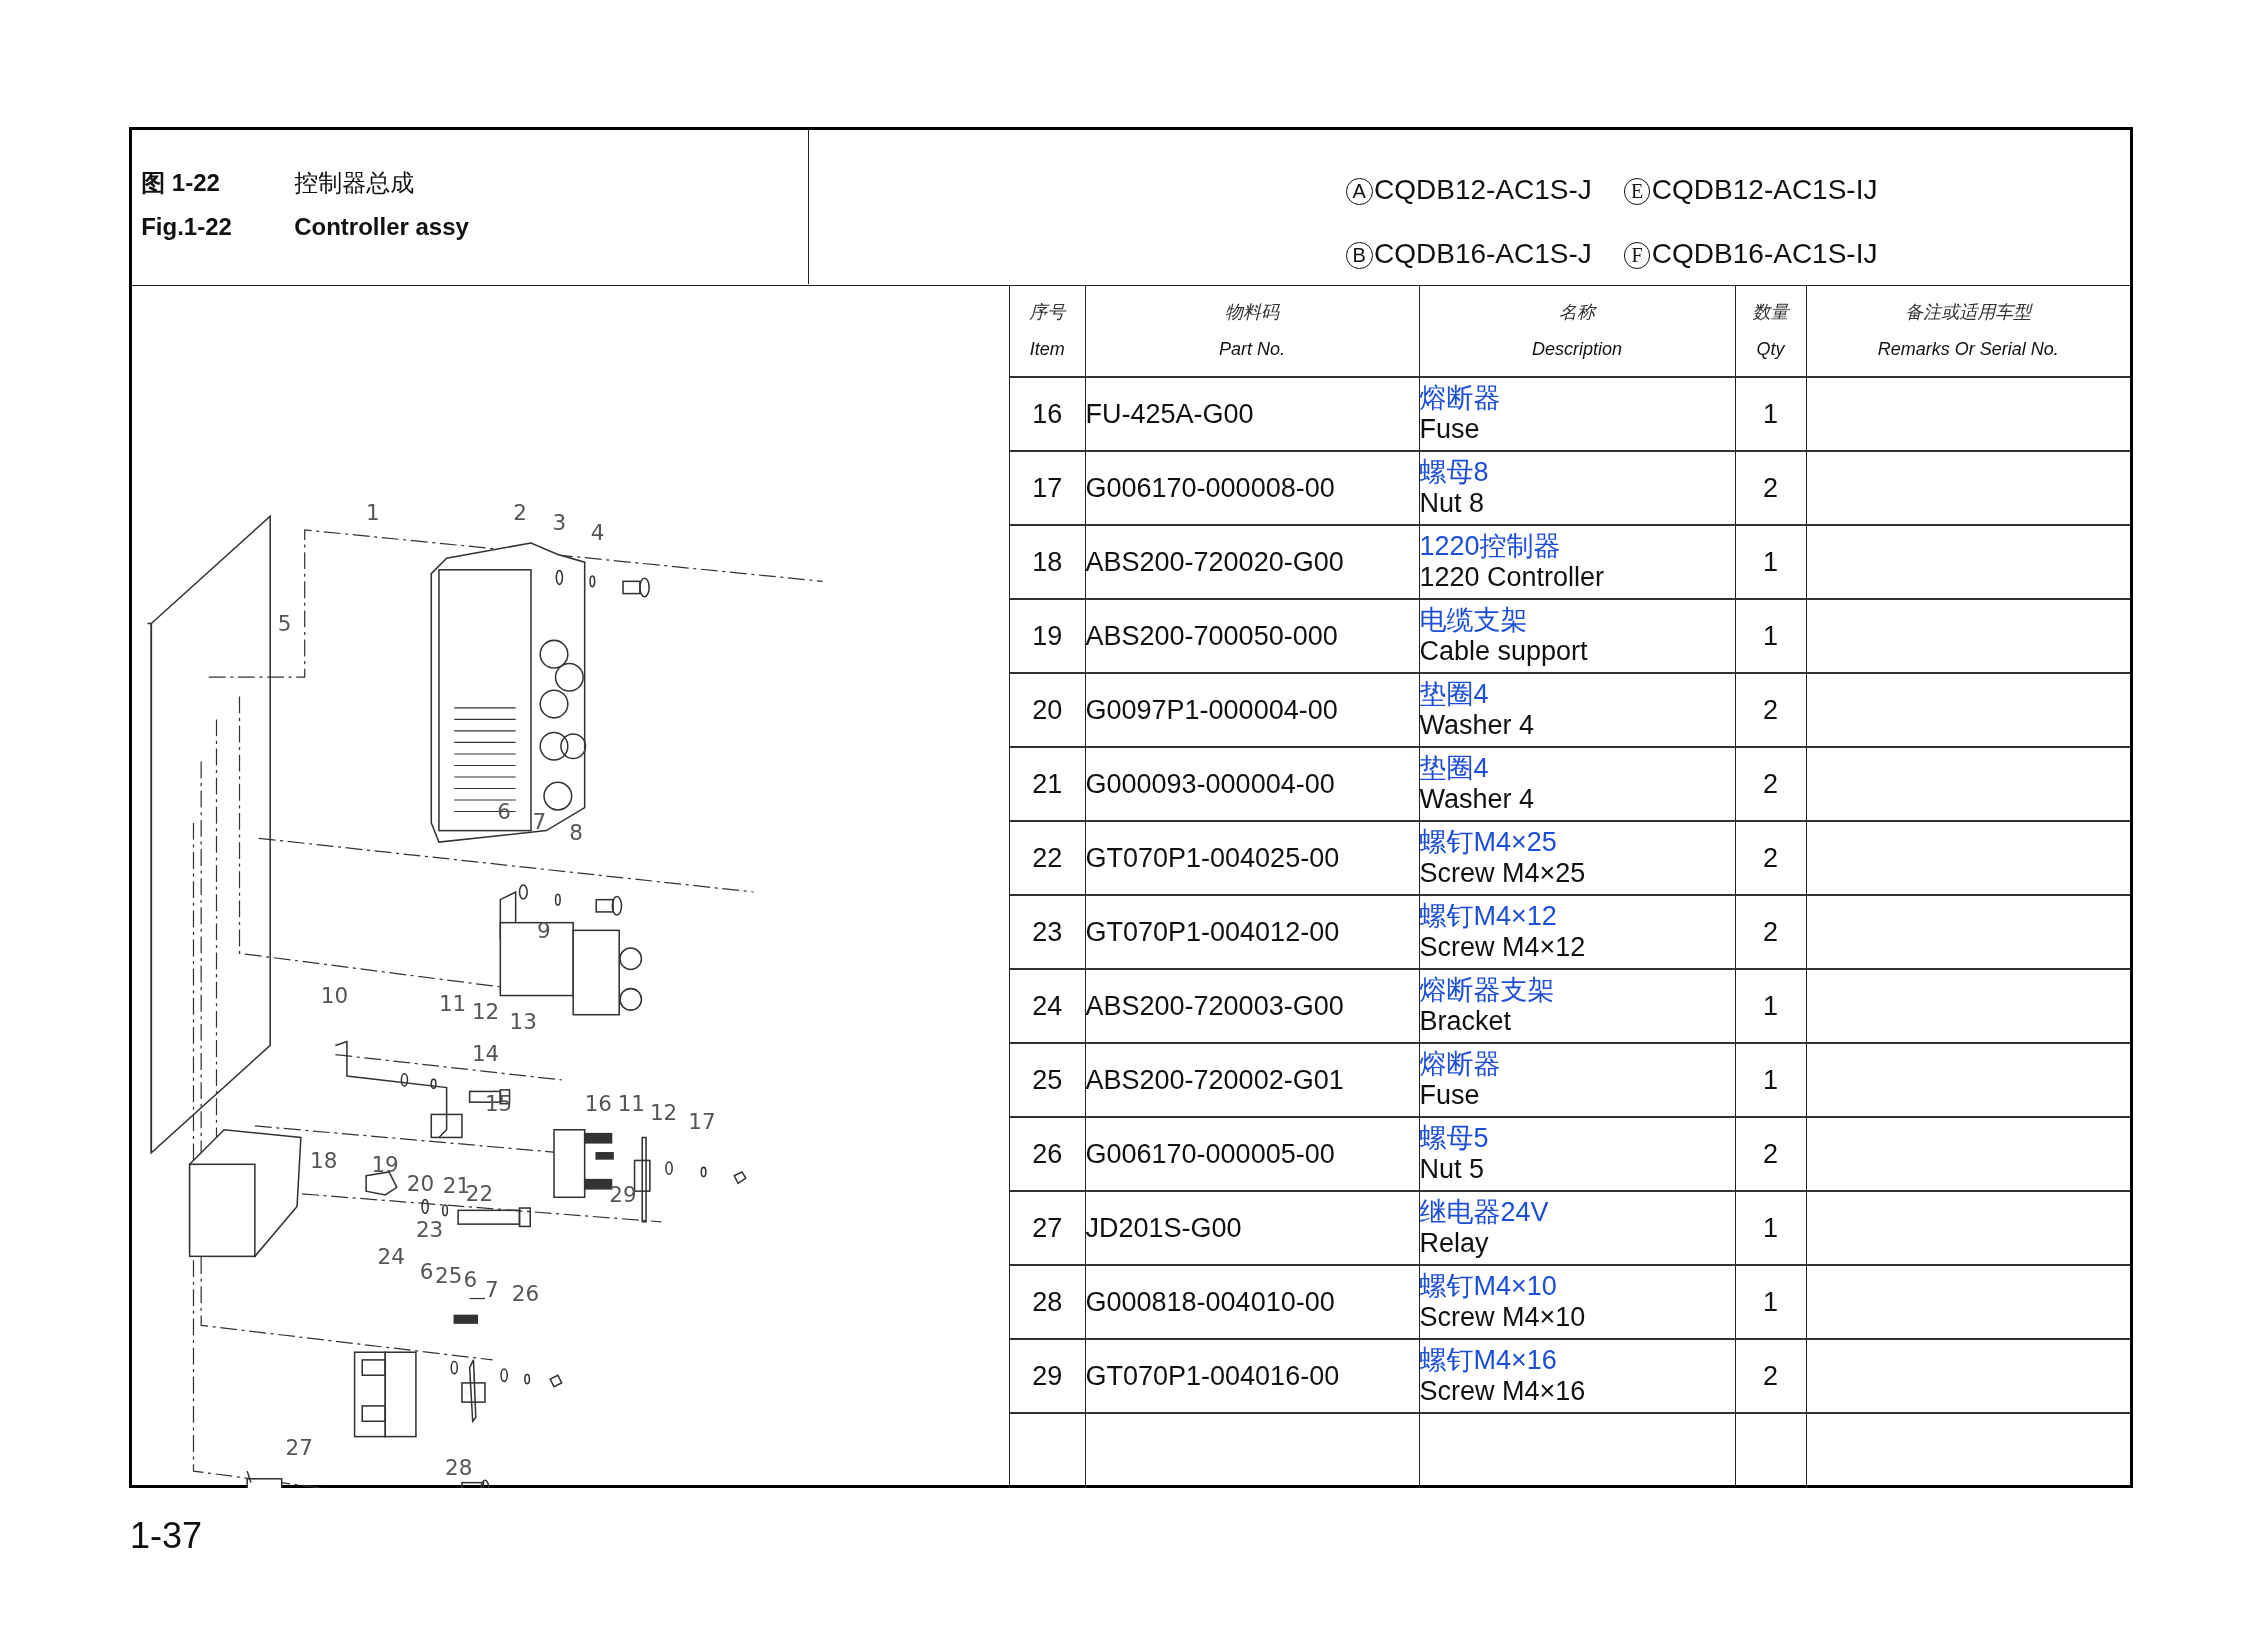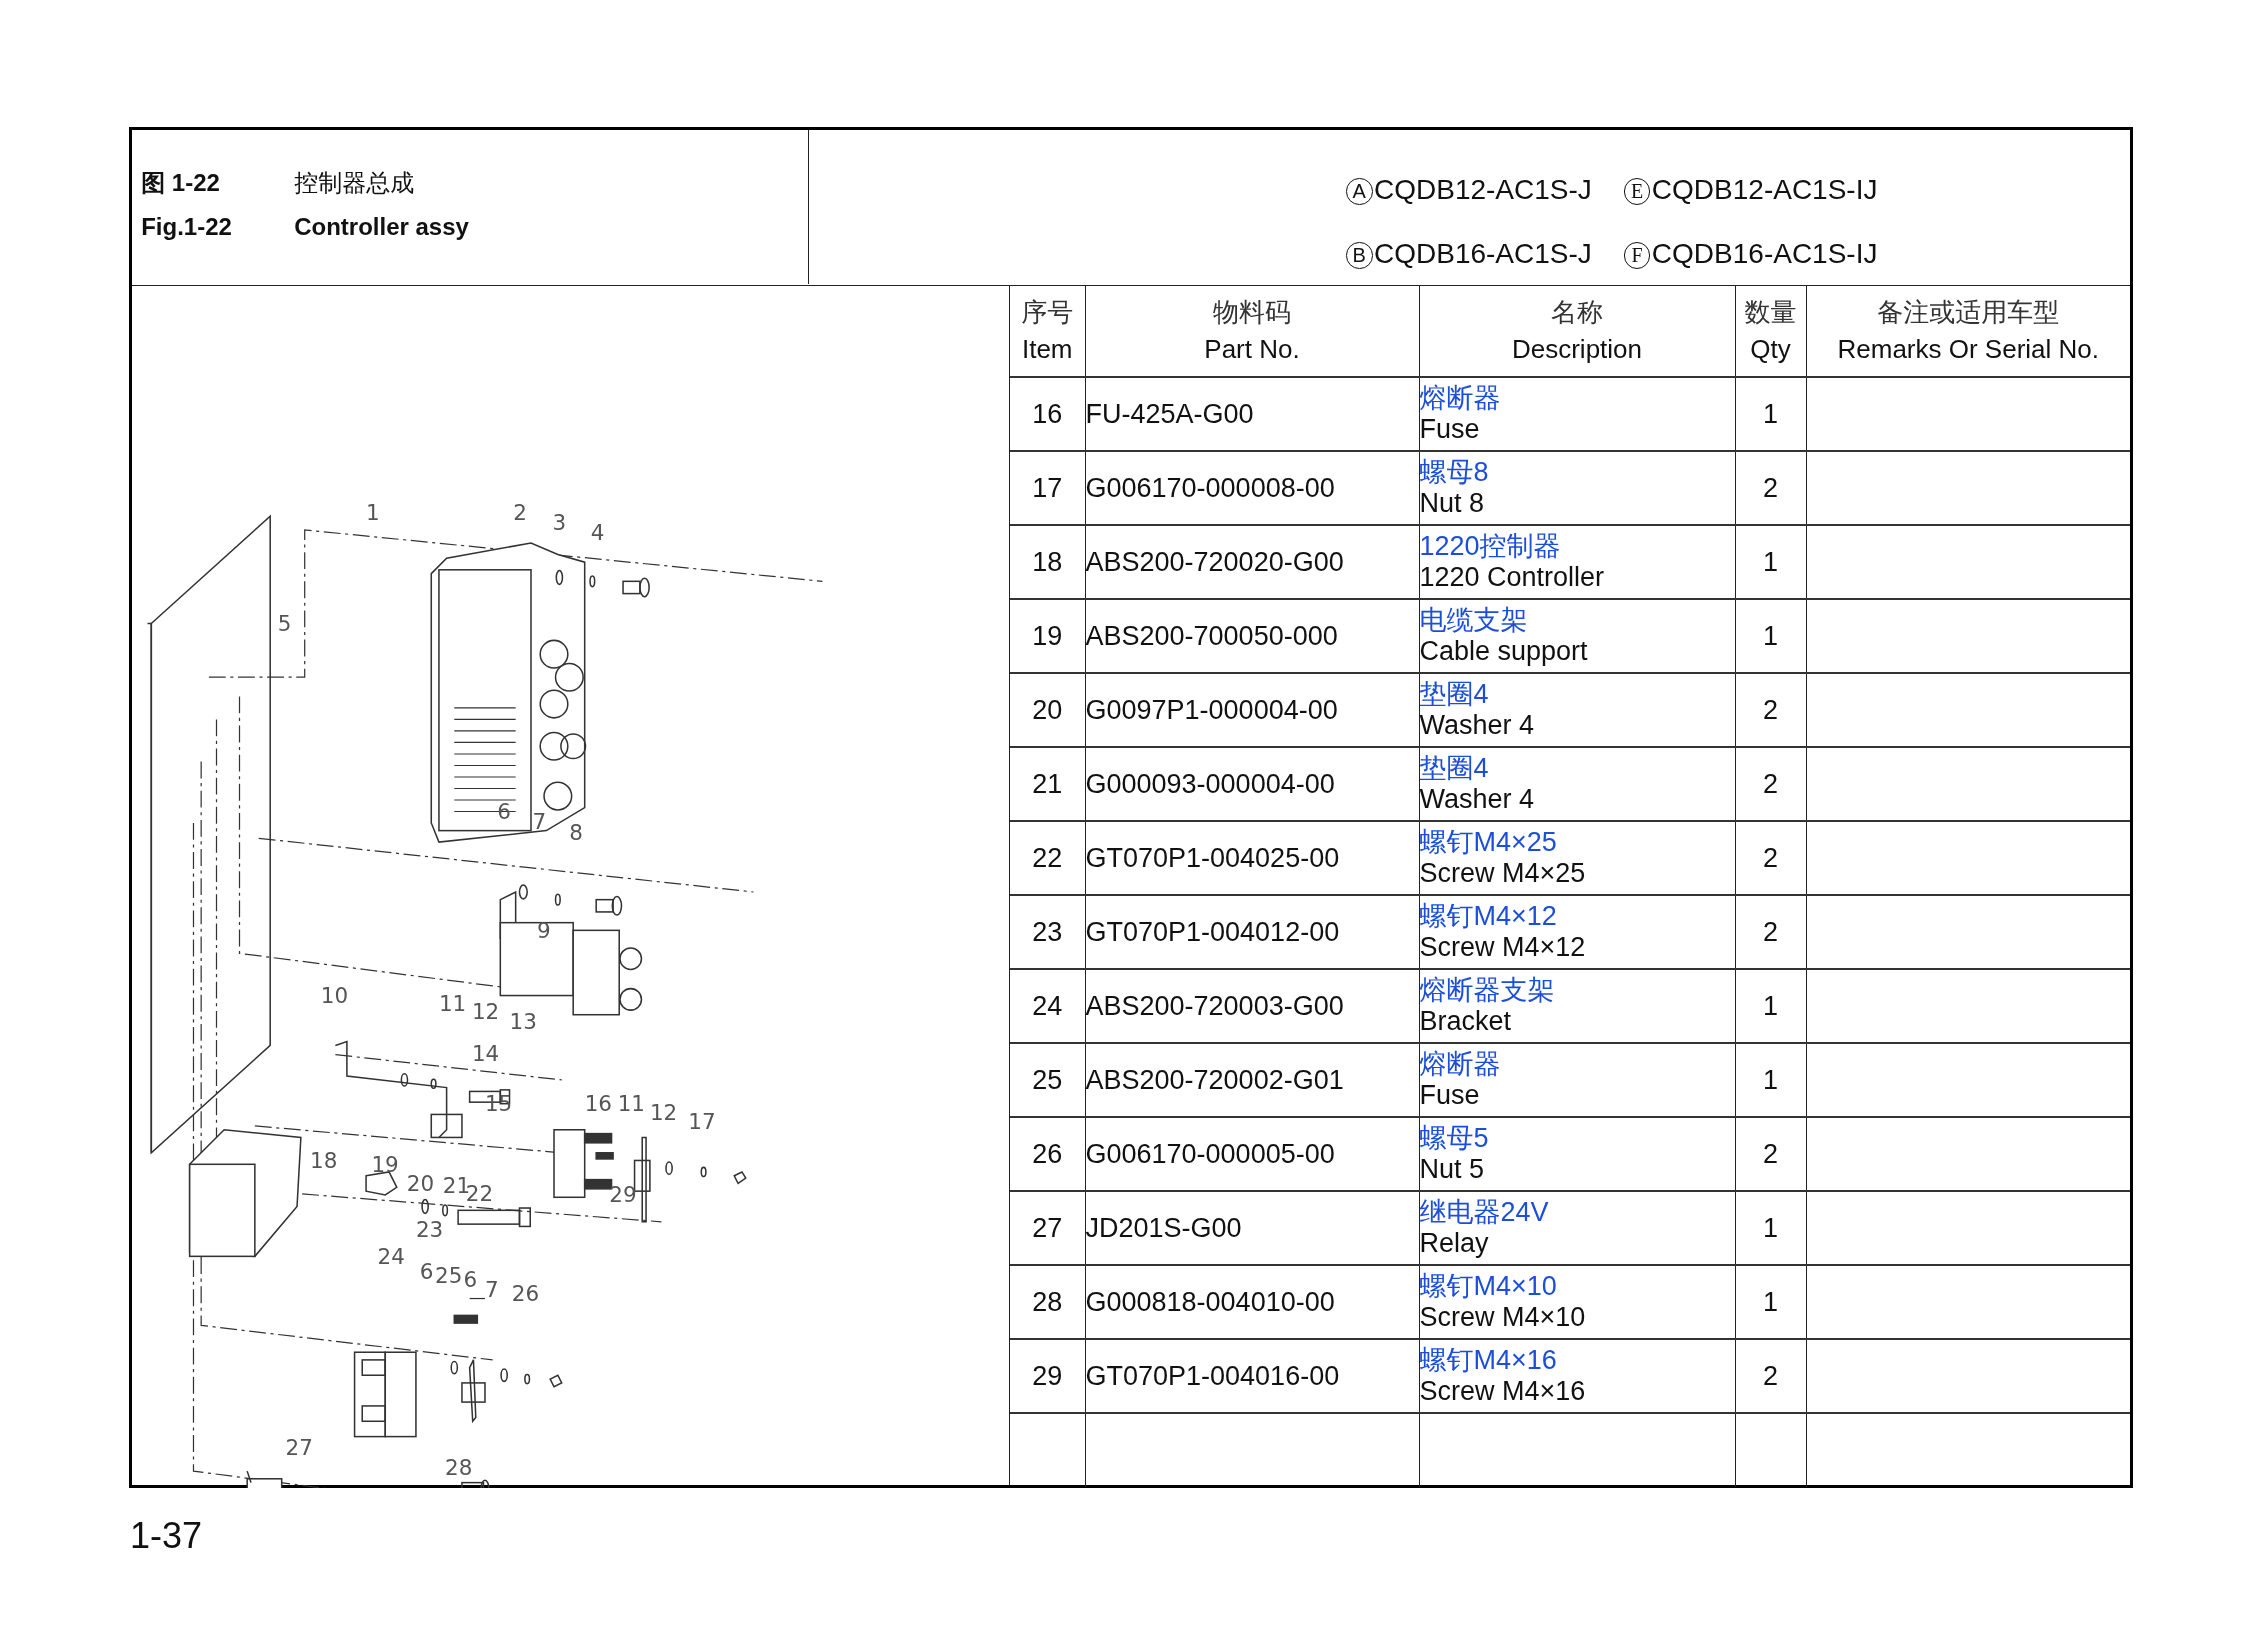--- a/index.html
+++ b/index.html
@@ -51,21 +51,21 @@
   }
   table.parts {
     border-collapse: collapse; width: 100%; table-layout: fixed;
   }
   table.parts td, table.parts th {
     border-right: 1.5px solid #222; border-bottom: 2.3px solid #333;
     padding: 0; box-sizing: border-box; vertical-align: middle;
     font-weight: normal;
   }
   table.parts td:last-child, table.parts th:last-child { border-right: none; }
-  table.parts th { height: 91px; font-size: 26px; line-height: 37px; }
+  table.parts th { height: 91px; font-size: 18px; line-height: 37px; font-style: italic; }
   table.parts th .zh { color: #333; display: block; }
   table.parts th .en { display: block; }
   table.parts td { height: 74px; font-size: 27px; }
   td.c-item { text-align: center; }
   td.c-part { padding-left: 3.1px; white-space: nowrap; }
   td.c-desc { padding-left: 3.1px; line-height: 31px; }
   td.c-desc .zh { display: block; color: #1d4ed8; }
   td.c-desc .en { display: block; }
   td.c-qty { text-align: center; }
   tr.empty-row td { height: 74px; border-bottom: none; }

